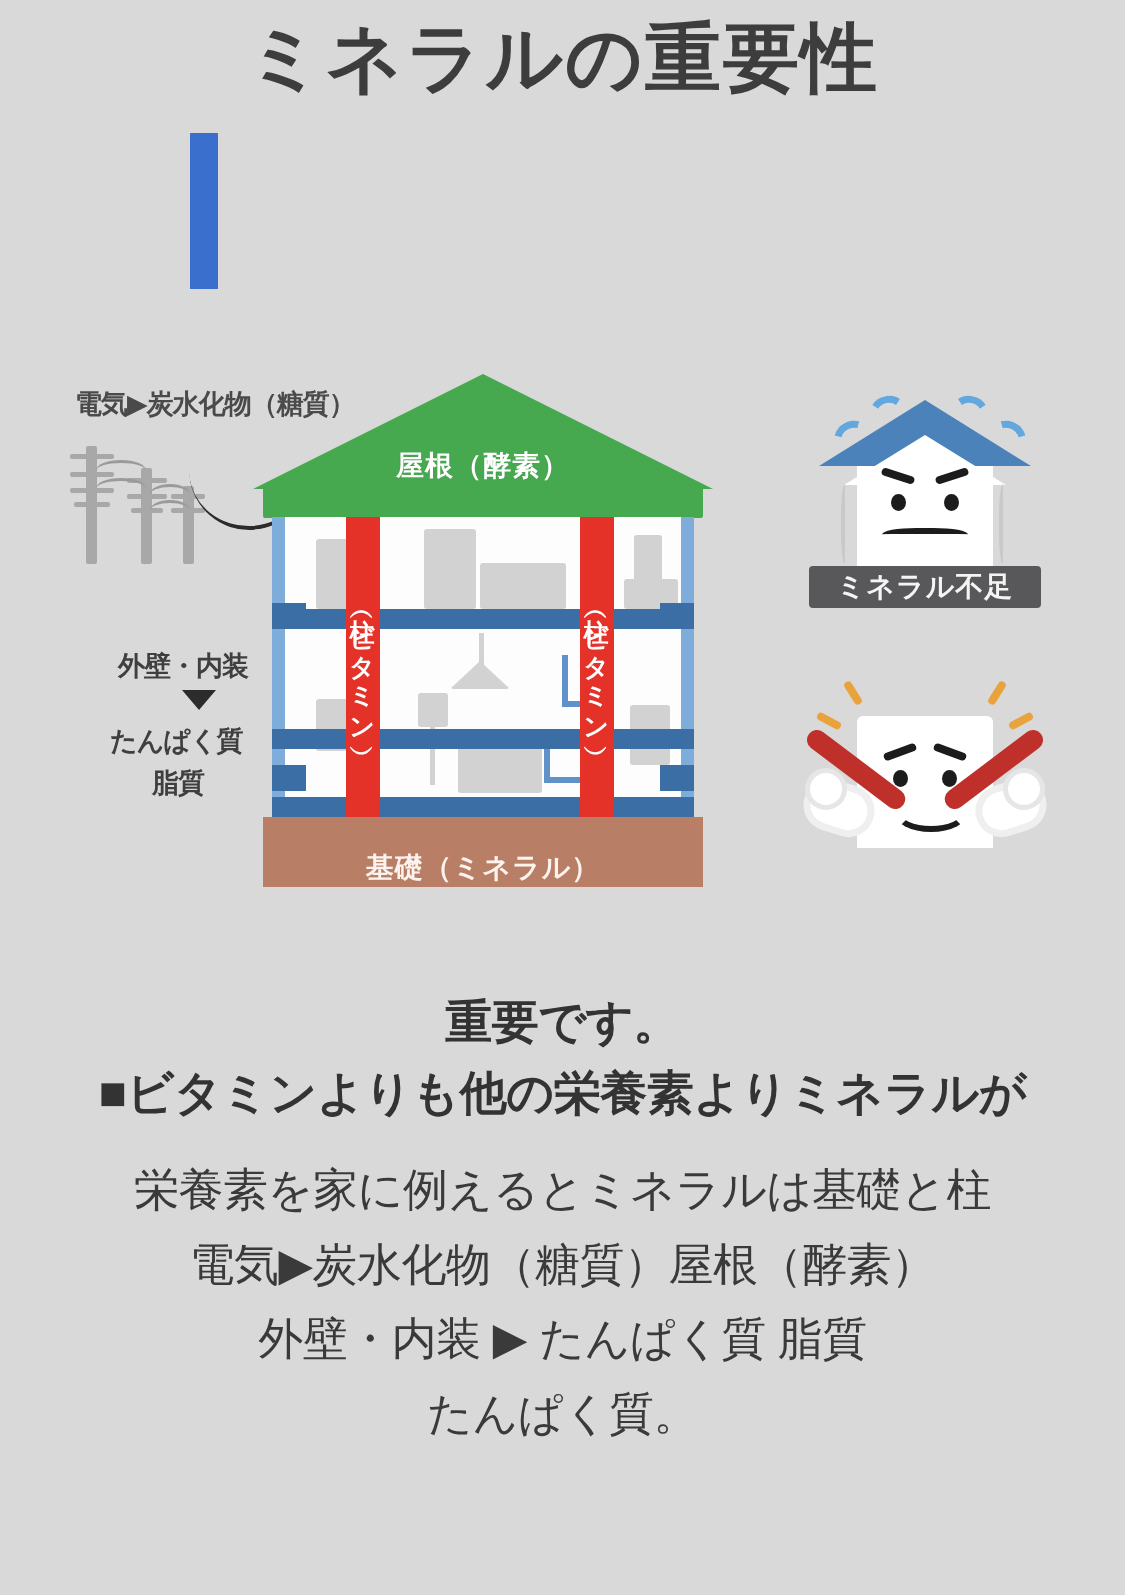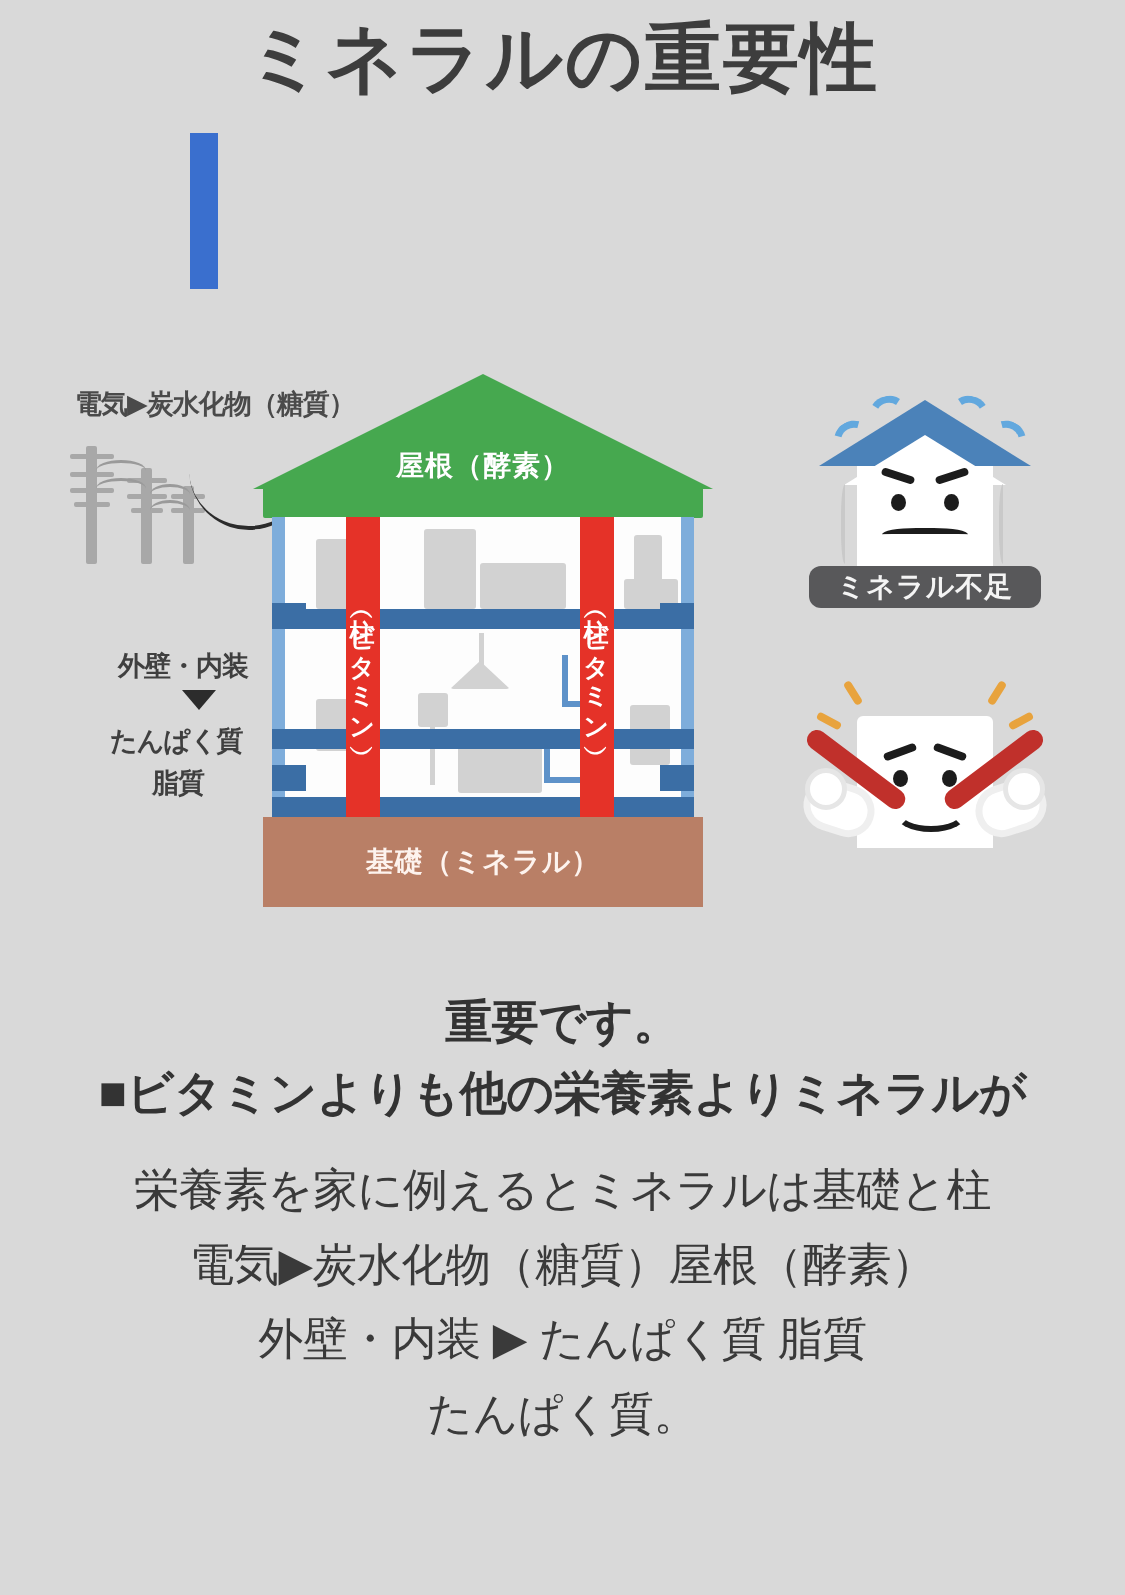--- a/index.html
+++ b/index.html
@@ -225,24 +225,24 @@
     color: #ffffff;
     letter-spacing: 3px;
     white-space: nowrap;
   }
 
   .foundation {
     position: absolute;
     left: 5px;
     top: 443px;
     width: 440px;
-    height: 90px;
+    height: 70px;
     background: #b97f66;
     display: flex;
-    align-items: center;
+    align-items: flex-end;
     justify-content: center;
   }
   .foundation-label {
     font-size: 28px;
     font-weight: 600;
     color: #fdf3ee;
     letter-spacing: 1px;
   }
 
   
@@ -349,21 +349,21 @@
     height: 80px;
     border-left: 4px solid #c9c9c9;
     border-radius: 40%;
   }
 
   .mascot-badge {
     position: absolute;
     left: 14px;
     width: 232px;
     height: 42px;
-    border-radius: 12px;
+    border-radius: 4px;
     display: flex;
     align-items: center;
     justify-content: center;
     font-size: 28px;
     font-weight: 600;
     color: #f4f4f4;
     letter-spacing: 1px;
   }
   .badge-sad   { top: 178px; background: #58585a; }
   .badge-happy { top: 185px; background: #bd7a5e; border-radius: 6px; }

